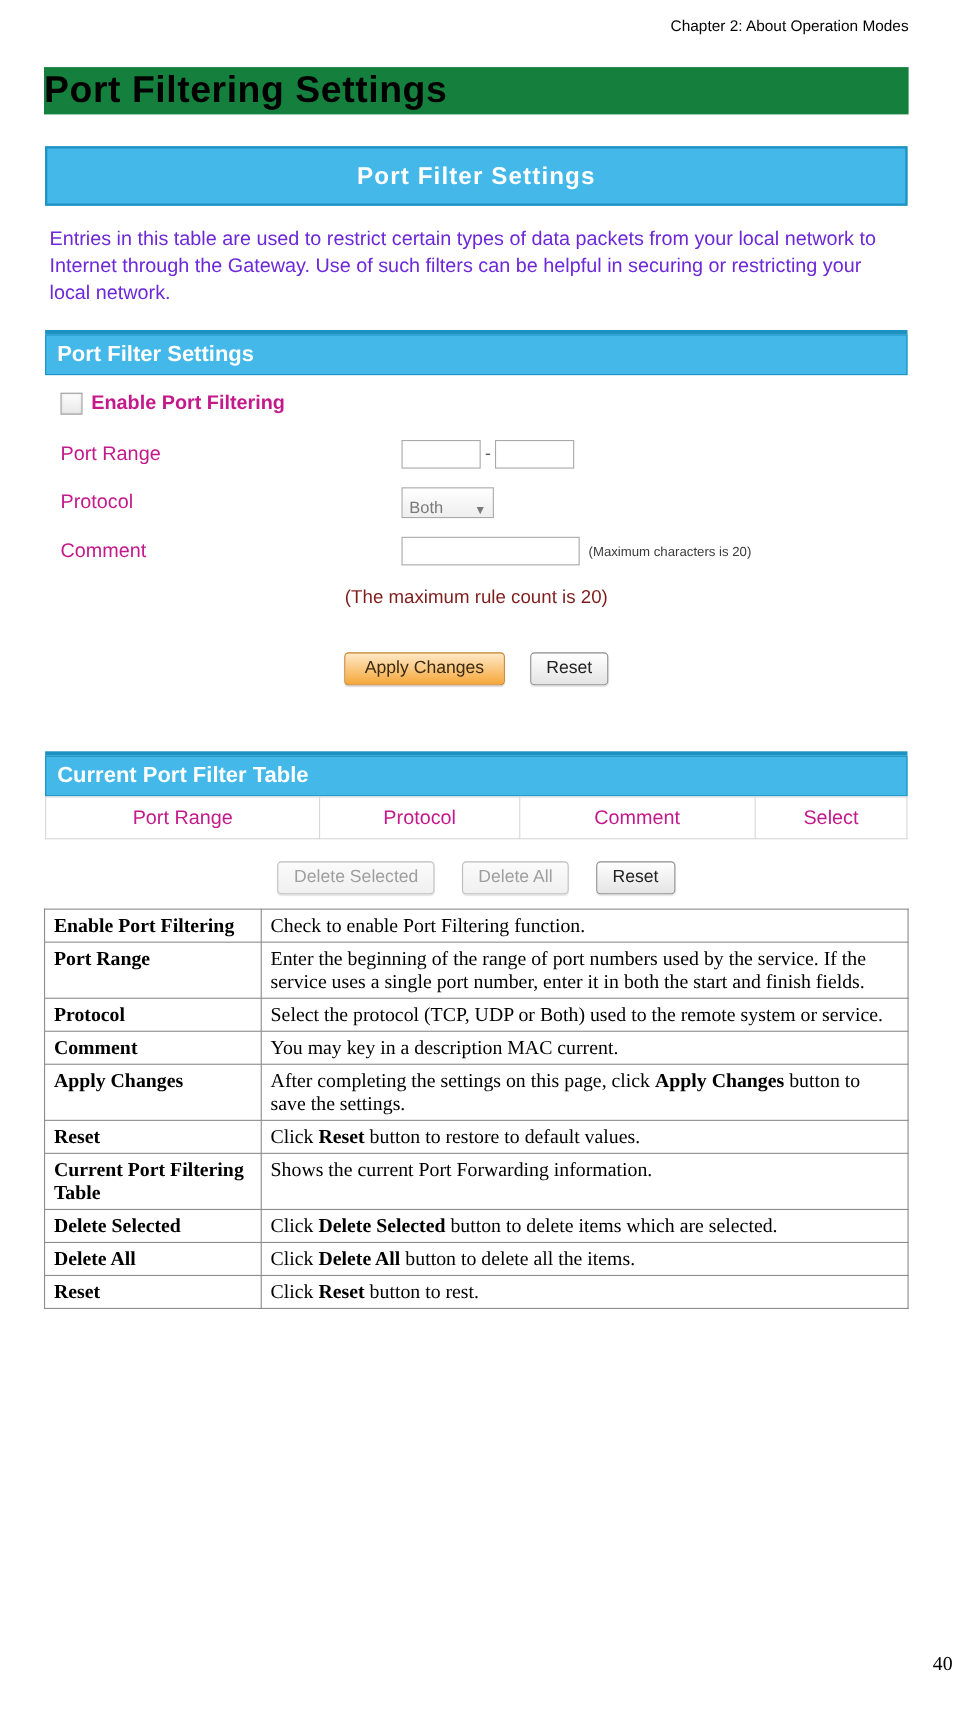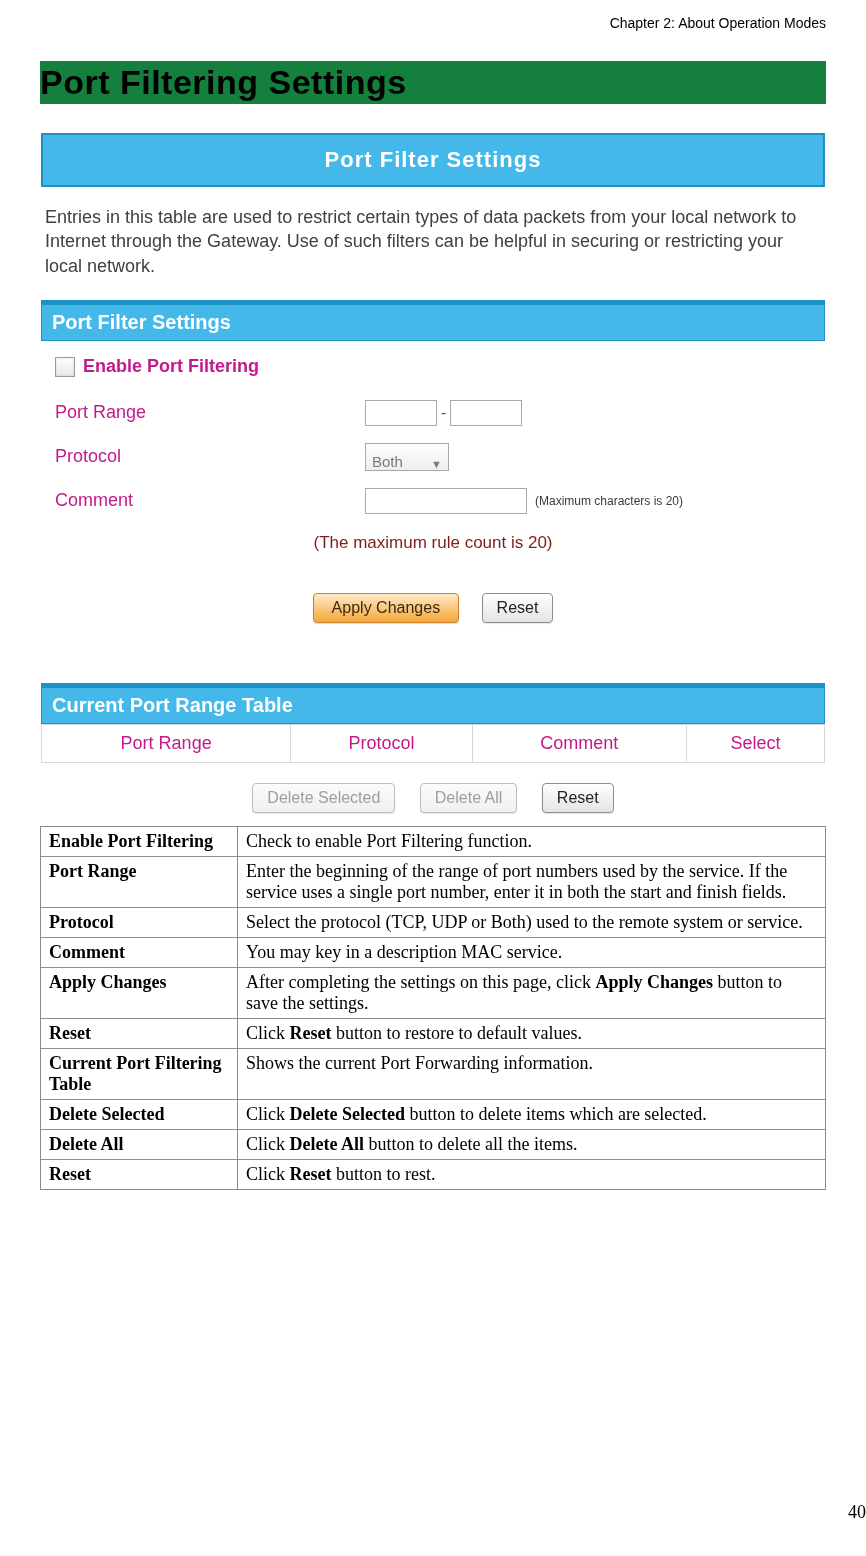--- a/index.html
+++ b/index.html
@@ -42,21 +42,21 @@
     color: #fff;
     font-weight: bold;
     font-size: 22px;
     text-align: center;
     padding: 12px 0;
     border: 2px solid #1c91c2;
     letter-spacing: 1px;
   }
   .intro-text {
     font-size: 18px;
-    color: #404040;
+    color: #6d28d9;
     padding: 18px 6px 22px 4px;
     line-height: 1.35;
   }
   .hr-blue-thick {
     border: none;
     border-top: 4px solid #1c91c2;
     margin: 0 0 0 0;
   }
   .panel-header {
     background: #43b8e9;
@@ -275,21 +275,21 @@
     </div>
 
     <div class="btn-row-center">
       <span class="btn-orange">Apply Changes</span>
       <span class="btn-grey">Reset</span>
     </div>
 
     <div class="gap"></div>
 
     <hr class="hr-blue-thick">
-    <div class="panel-header">Current Port Range Table</div>
+    <div class="panel-header">Current Port Filter Table</div>
 
     <table class="filter-table">
       <tbody>
           <tr>
         <th>Port Range</th>
         <th>Protocol</th>
         <th>Comment</th>
         <th>Select</th>
       </tr>
     </tbody>
@@ -311,21 +311,21 @@
         <tr>
           <td class="term">Port Range</td>
           <td>Enter the beginning of the range of port numbers used by the service. If the service uses a single port number, enter it in both the start and finish fields.</td>
         </tr>
         <tr>
           <td class="term">Protocol</td>
           <td>Select the protocol (TCP, UDP or Both) used to the remote system or service.</td>
         </tr>
         <tr>
           <td class="term">Comment</td>
-          <td>You may key in a description MAC service.</td>
+          <td>You may key in a description MAC current.</td>
         </tr>
         <tr>
           <td class="term">Apply Changes</td>
           <td>After completing the settings on this page, click <b>Apply Changes</b> button to save the settings.</td>
         </tr>
         <tr>
           <td class="term">Reset</td>
           <td>Click <b>Reset</b> button to restore to default values.</td>
         </tr>
         <tr>

